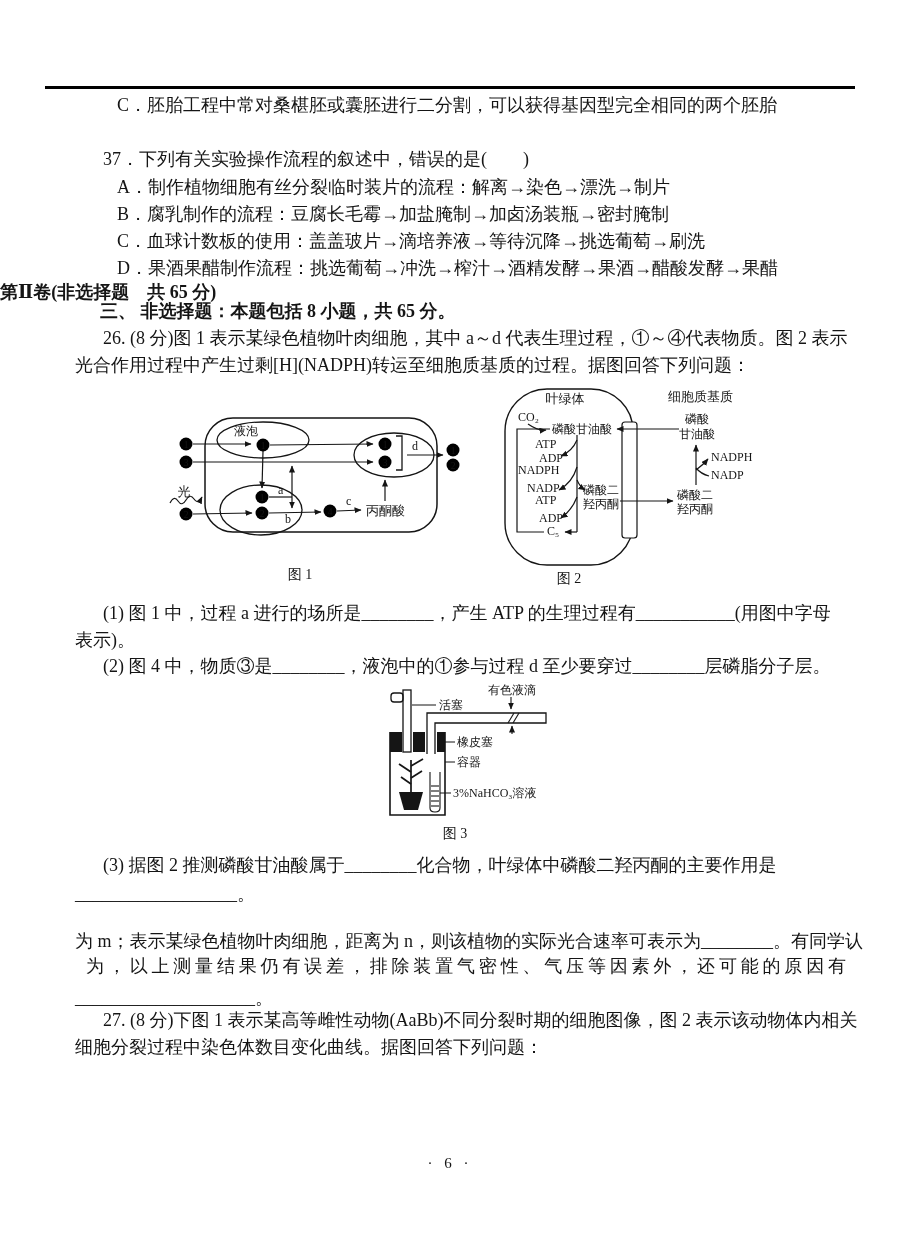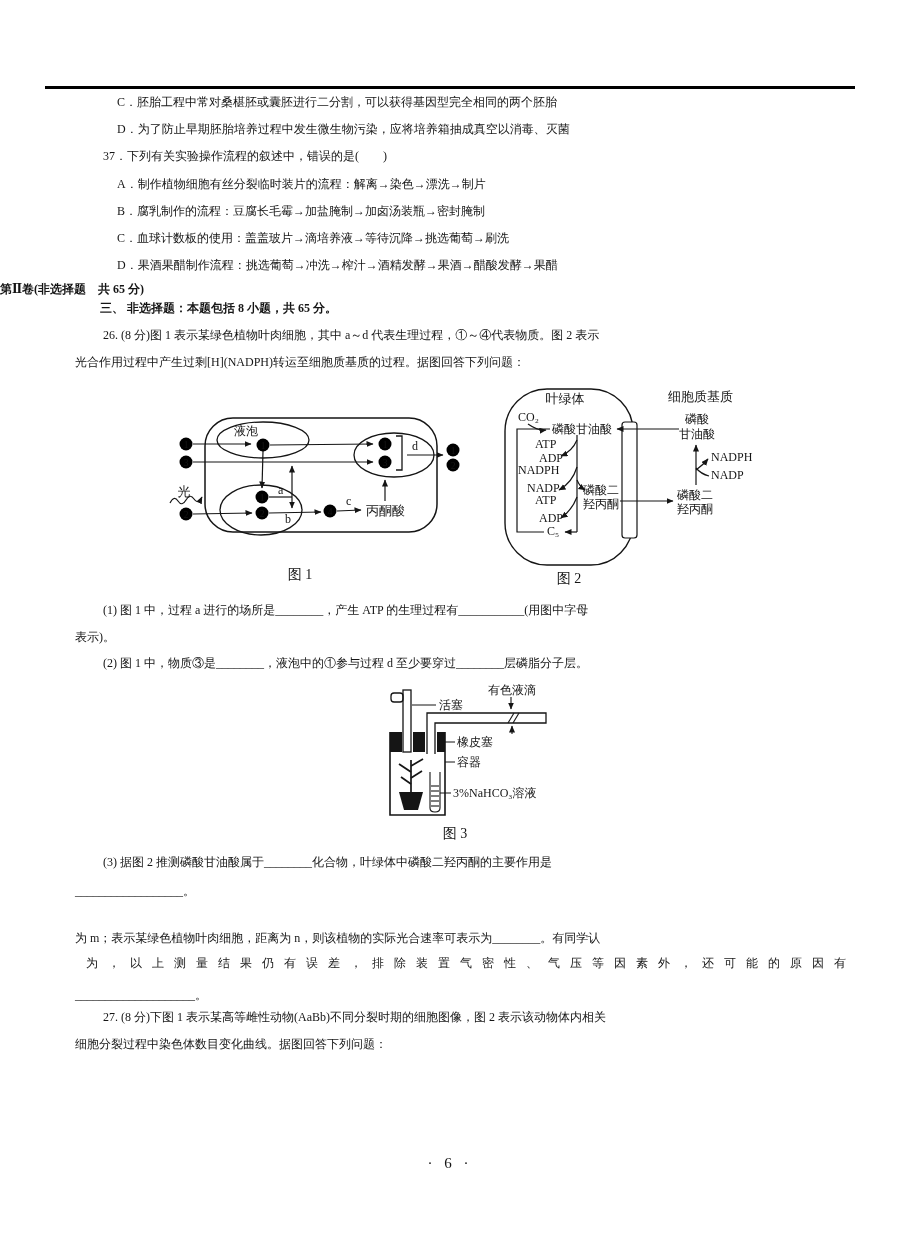--- a/index.html
+++ b/index.html
@@ -1,39 +1,38 @@
 <!DOCTYPE html>
 <html><head>
 <meta charset="utf-8">
 <style>
   html,body{margin:0;padding:0;background:#fff;}
   .page{position:relative;width:900px;height:1246px;background:#fff;overflow:hidden;
         font-family:"Liberation Serif","DejaVu Serif",serif;color:#151515;}
   .rule{position:absolute;left:45px;top:86px;width:810px;height:3px;background:#000;}
-  .ln{position:absolute;white-space:nowrap;font-size:12px;line-height:1.2;}
+  .ln{position:absolute;white-space:nowrap;font-size:18px;line-height:1.2;}
   .bold{font-weight:bold;}
   .center{left:0;width:100%;}
   .stretch{white-space:normal;width:760px;text-align:justify;text-align-last:justify;margin-left:11px;}
   .pagenum{position:absolute;left:0;width:100%;top:1155px;text-align:center;font-size:15px;letter-spacing:4px;}
   svg{position:absolute;overflow:visible;}
   svg text{font-family:"Liberation Serif","DejaVu Serif",serif;fill:#151515;}
   .fl{font-size:12px;}           
   .fc{font-size:14px;}           
   .dg{font-size:9.5px;}          
   .ln13{font-size:13px;}
   path,line,ellipse,rect.o,polyline{stroke:#151515;fill:none;}
 </style>
 </head>
 <body>
 
 <div class="page">
   <div class="rule"></div>
 
   <div class="ln" style="left:117px;top:95px">C．胚胎工程中常对桑椹胚或囊胚进行二分割，可以获得基因型完全相同的两个胚胎</div>
-  <div class="ln" style="left:117px;top:122px">D．为了防止早期胚胎培养过程中发生微生物污染，应将培养箱抽成真空以消毒、灭菌</div>
 
   <div class="ln" style="left:103px;top:149px">37．下列有关实验操作流程的叙述中，错误的是(　　)</div>
   <div class="ln" style="left:117px;top:177px">A．制作植物细胞有丝分裂临时装片的流程：解离→染色→漂洗→制片</div>
   <div class="ln" style="left:117px;top:204px">B．腐乳制作的流程：豆腐长毛霉→加盐腌制→加卤汤装瓶→密封腌制</div>
   <div class="ln" style="left:117px;top:231px">C．血球计数板的使用：盖盖玻片→滴培养液→等待沉降→挑选葡萄→刷洗</div>
   <div class="ln" style="left:117px;top:258px">D．果酒果醋制作流程：挑选葡萄→冲洗→榨汁→酒精发酵→果酒→醋酸发酵→果醋</div>
 
   <div class="ln bold center" style="top:282px">第Ⅱ卷(非选择题　共 65 分)</div>
   <div class="ln bold" style="left:100px;top:301px">三、 非选择题：本题包括 8 小题，共 65 分。</div>
 
@@ -164,21 +163,21 @@
       <text class="fl" x="187" y="114">磷酸二</text>
       <text class="fl" x="187" y="128">羟丙酮</text>
       <text class="fl" x="221" y="76">NADPH</text>
       <text class="fl" x="221" y="94">NADP</text>
     </g>
     <text class="fc" x="79" y="198" text-anchor="middle">图 2</text>
   </svg>
 
   <div class="ln" style="left:103px;top:603px">(1) 图 1 中，过程 a 进行的场所是________，产生 ATP 的生理过程有___________(用图中字母</div>
   <div class="ln" style="left:75px;top:630px">表示)。</div>
-  <div class="ln" style="left:103px;top:656px">(2) 图 1 中，物质③是________，液泡中的①参与过程 d 至少要穿过________层磷脂分子层。</div>
+  <div class="ln" style="left:103px;top:656px">(2) 图 4 中，物质③是________，液泡中的①参与过程 d 至少要穿过________层磷脂分子层。</div>
 
   <svg style="left:355px;top:680px" width="265" height="168" viewBox="0 0 265 168">
     <g>
       <rect x="35" y="52" width="55" height="20" style="fill:#151515;stroke:none"></rect>
       <rect x="47" y="52" width="11" height="20" style="fill:#fff;stroke:none"></rect>
       <rect x="70" y="52" width="12" height="20" style="fill:#fff;stroke:none"></rect>
     </g>
     <g stroke-width="1.3">
       <path d="M72,74 L72,33 L191,33 L191,43 L80,43 L80,74"></path>
       <rect class="o" x="48" y="10" width="8" height="62" style="fill:#fff" stroke-width="1.3"></rect>

